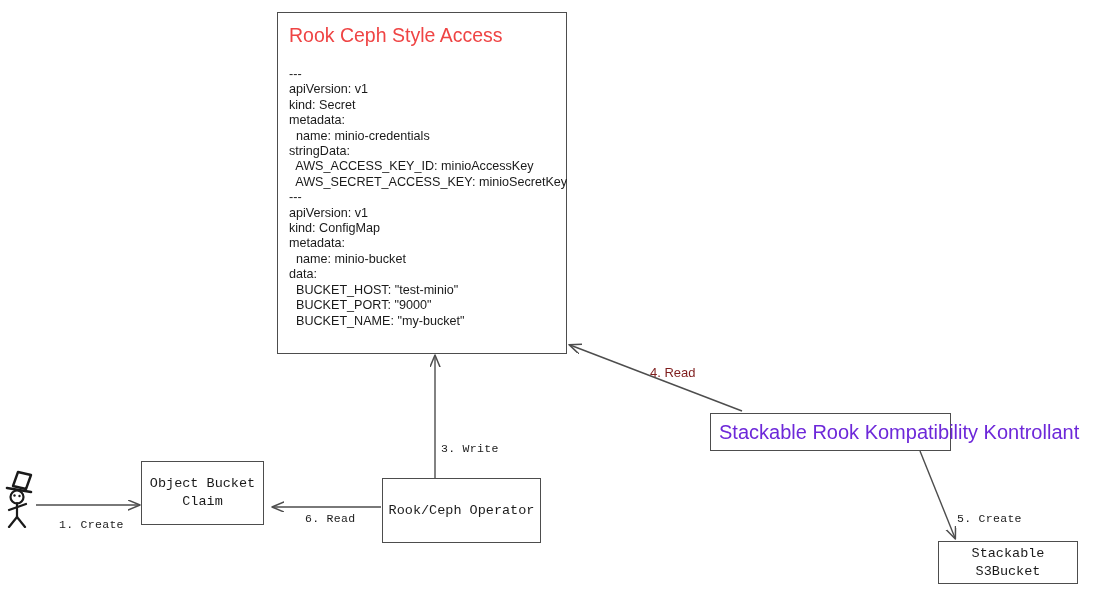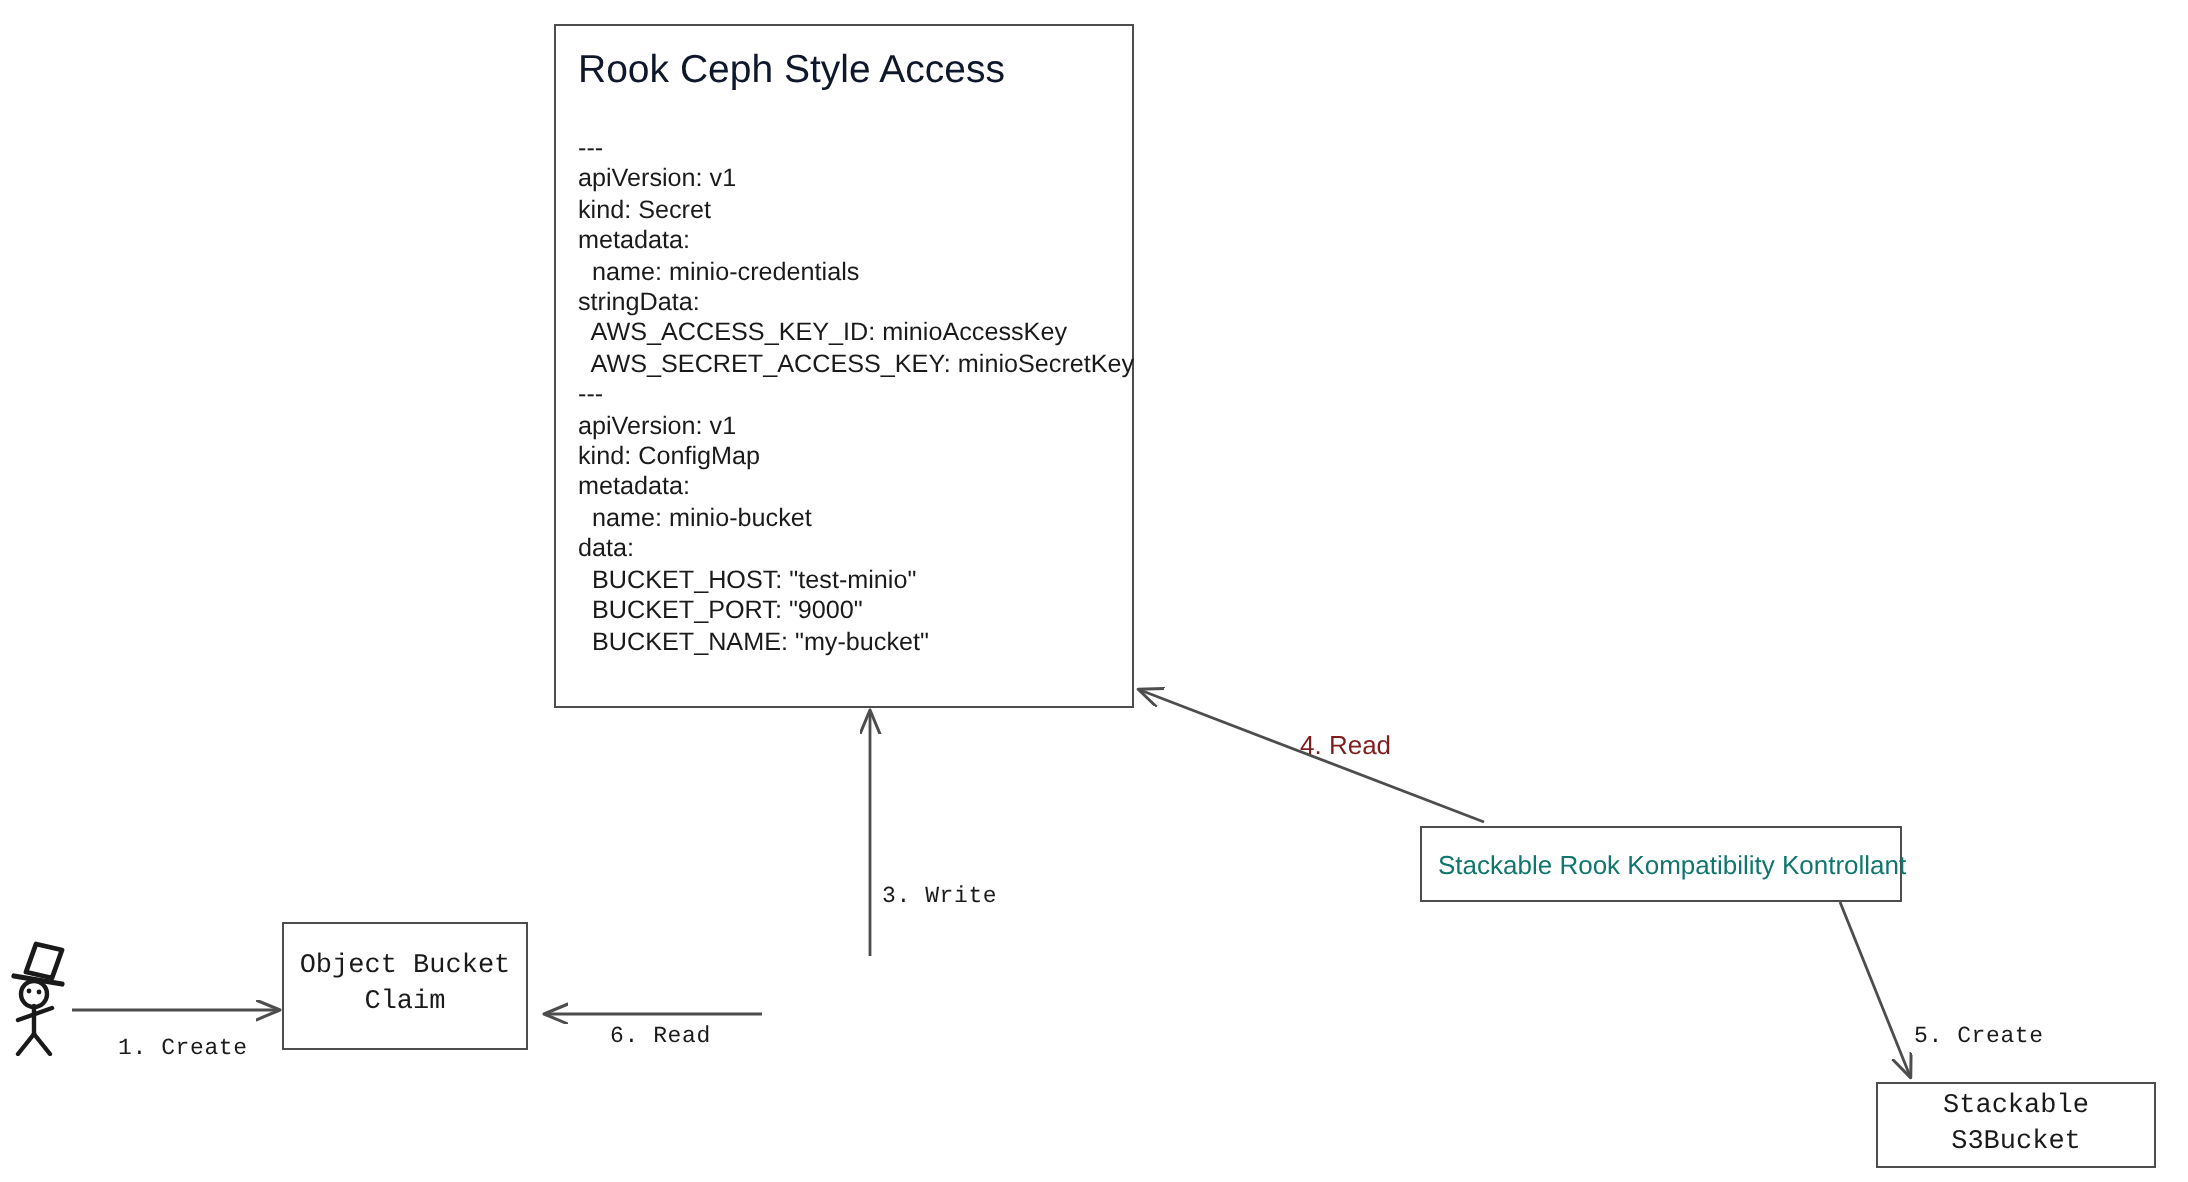--- a/index.html
+++ b/index.html
@@ -31,42 +31,42 @@
     line-height: 18px;
     color: #1a1a1a;
     display: flex;
     align-items: center;
     justify-content: center;
     text-align: center;
     white-space: pre-line;
   }
   .box-sans {
     font-family: "Liberation Sans", sans-serif;
-    font-size: 13px;
-    color: #0f766e;
+    font-size: 20px;
+    color: #6d28d9;
     display: flex;
     align-items: center;
     justify-content: flex-start;
     padding-left: 8px;
     white-space: nowrap;
   }
 
   
   #yaml-box {
     left: 277px;
     top: 12px;
     width: 290px;
     height: 342px;
     padding: 10px 10px 8px 11px;
   }
   #yaml-title {
     font-family: "Liberation Sans", sans-serif;
     font-size: 19.5px;
     line-height: 24px;
-    color: #0f172a;
+    color: #ef4444;
     margin-bottom: 20px;
     white-space: nowrap;
   }
   #yaml-body {
     font-family: "Liberation Sans", sans-serif;
     font-size: 12.6px;
     line-height: 15.4px;
     color: #1a1a1a;
     white-space: pre;
   }
@@ -178,20 +178,23 @@
   BUCKET_HOST: "test-minio"
   BUCKET_PORT: "9000"
   BUCKET_NAME: "my-bucket"</div>
   </div>
 
   <div class="box box-mono" style="left:141px; top:461px; width:123px; height:64px;">
     <span>Object Bucket
 Claim</span>
   </div>
 
+  <div class="box box-mono" style="left:382px; top:478px; width:159px; height:65px;">
+    <span>Rook/Ceph Operator</span>
+  </div>
 
   <div class="box box-sans" style="left:710px; top:413px; width:241px; height:38px;">
     <span>Stackable Rook Kompatibility Kontrollant</span>
   </div>
 
   <div class="box box-mono" style="left:938px; top:541px; width:140px; height:43px;justify-content:flex-end;">
     <span>Stackable S3Bucket</span>
   </div>
 
   <div class="label-mono" style="left:59px; top:478px;">1. Create</div>

